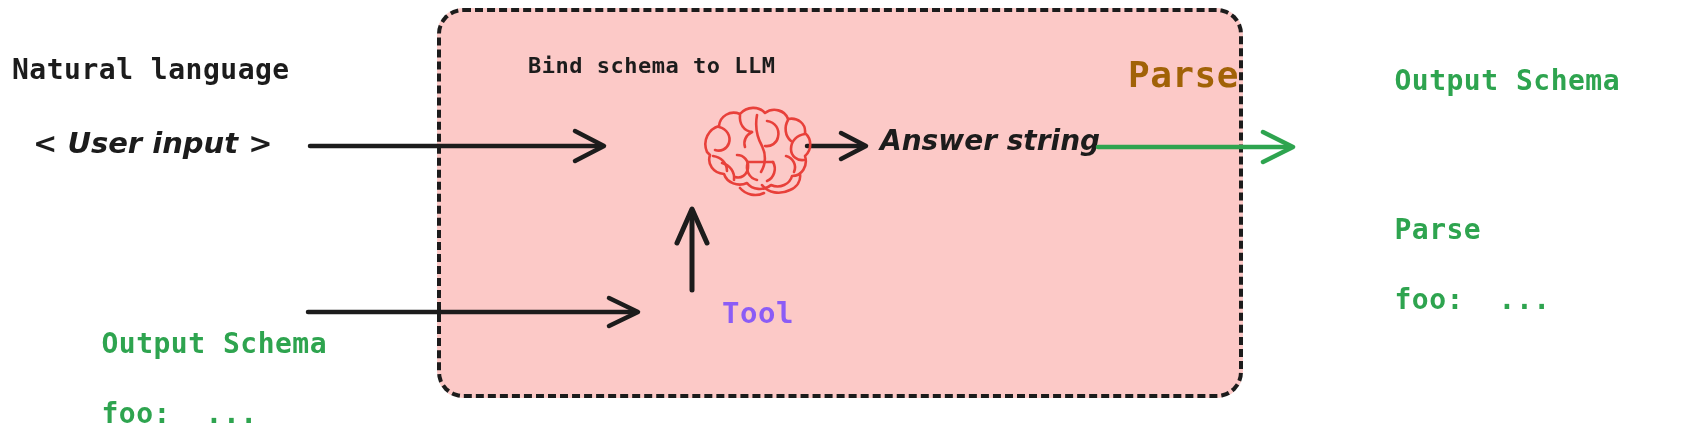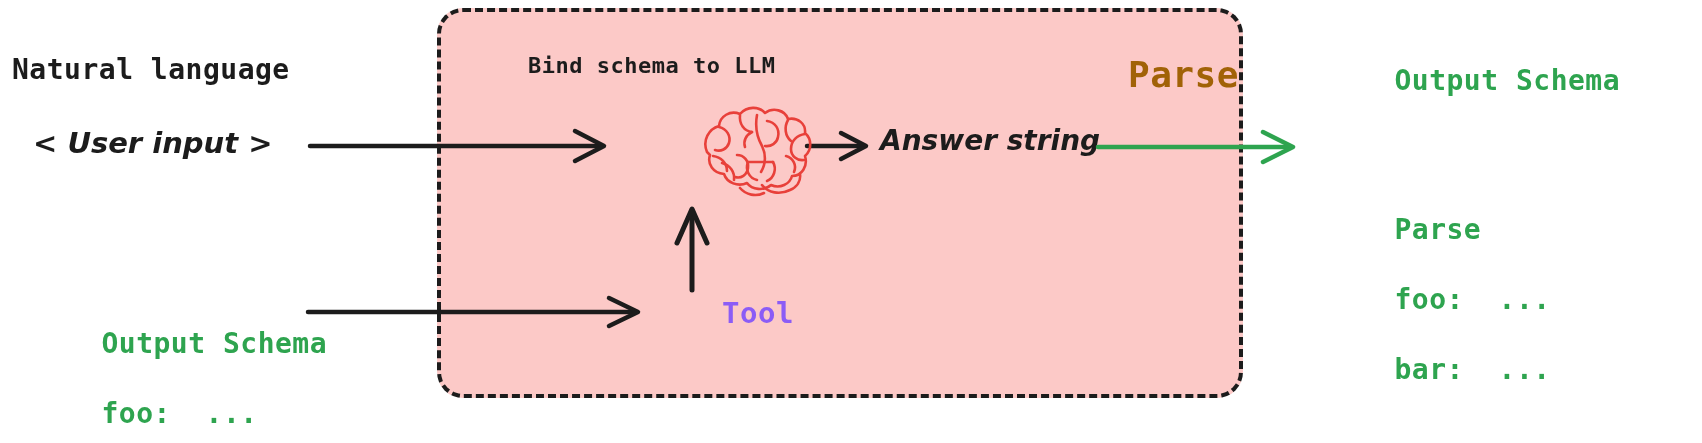--- a/index.html
+++ b/index.html
@@ -114,21 +114,20 @@
 
   <div class="abs hand" id="answer-string-text">Answer string</div>
 
   <div class="abs mono" id="tool-label">Tool</div>
 
   <div class="abs mono" id="output-schema-block">
     <span>Output Schema</span><br>
     <span class="schema-gap"></span>
     <span>Parse</span><br>
     <span>foo:  ...</span><br>
-    <span>bar:  ...</span>
   </div>
 
   <svg id="vector-layer" viewBox="0 0 1702 443">
 
     <g>
       <line x1="310" y1="146" x2="598" y2="146" stroke="#1c1c1c" stroke-width="4.5" stroke-linecap="round"></line>
       <path d="M 575 131 L 604 146 L 575 161" fill="none" stroke="#1c1c1c" stroke-width="4.5" stroke-linecap="round" stroke-linejoin="round"></path>
     </g>
 
     <g>

